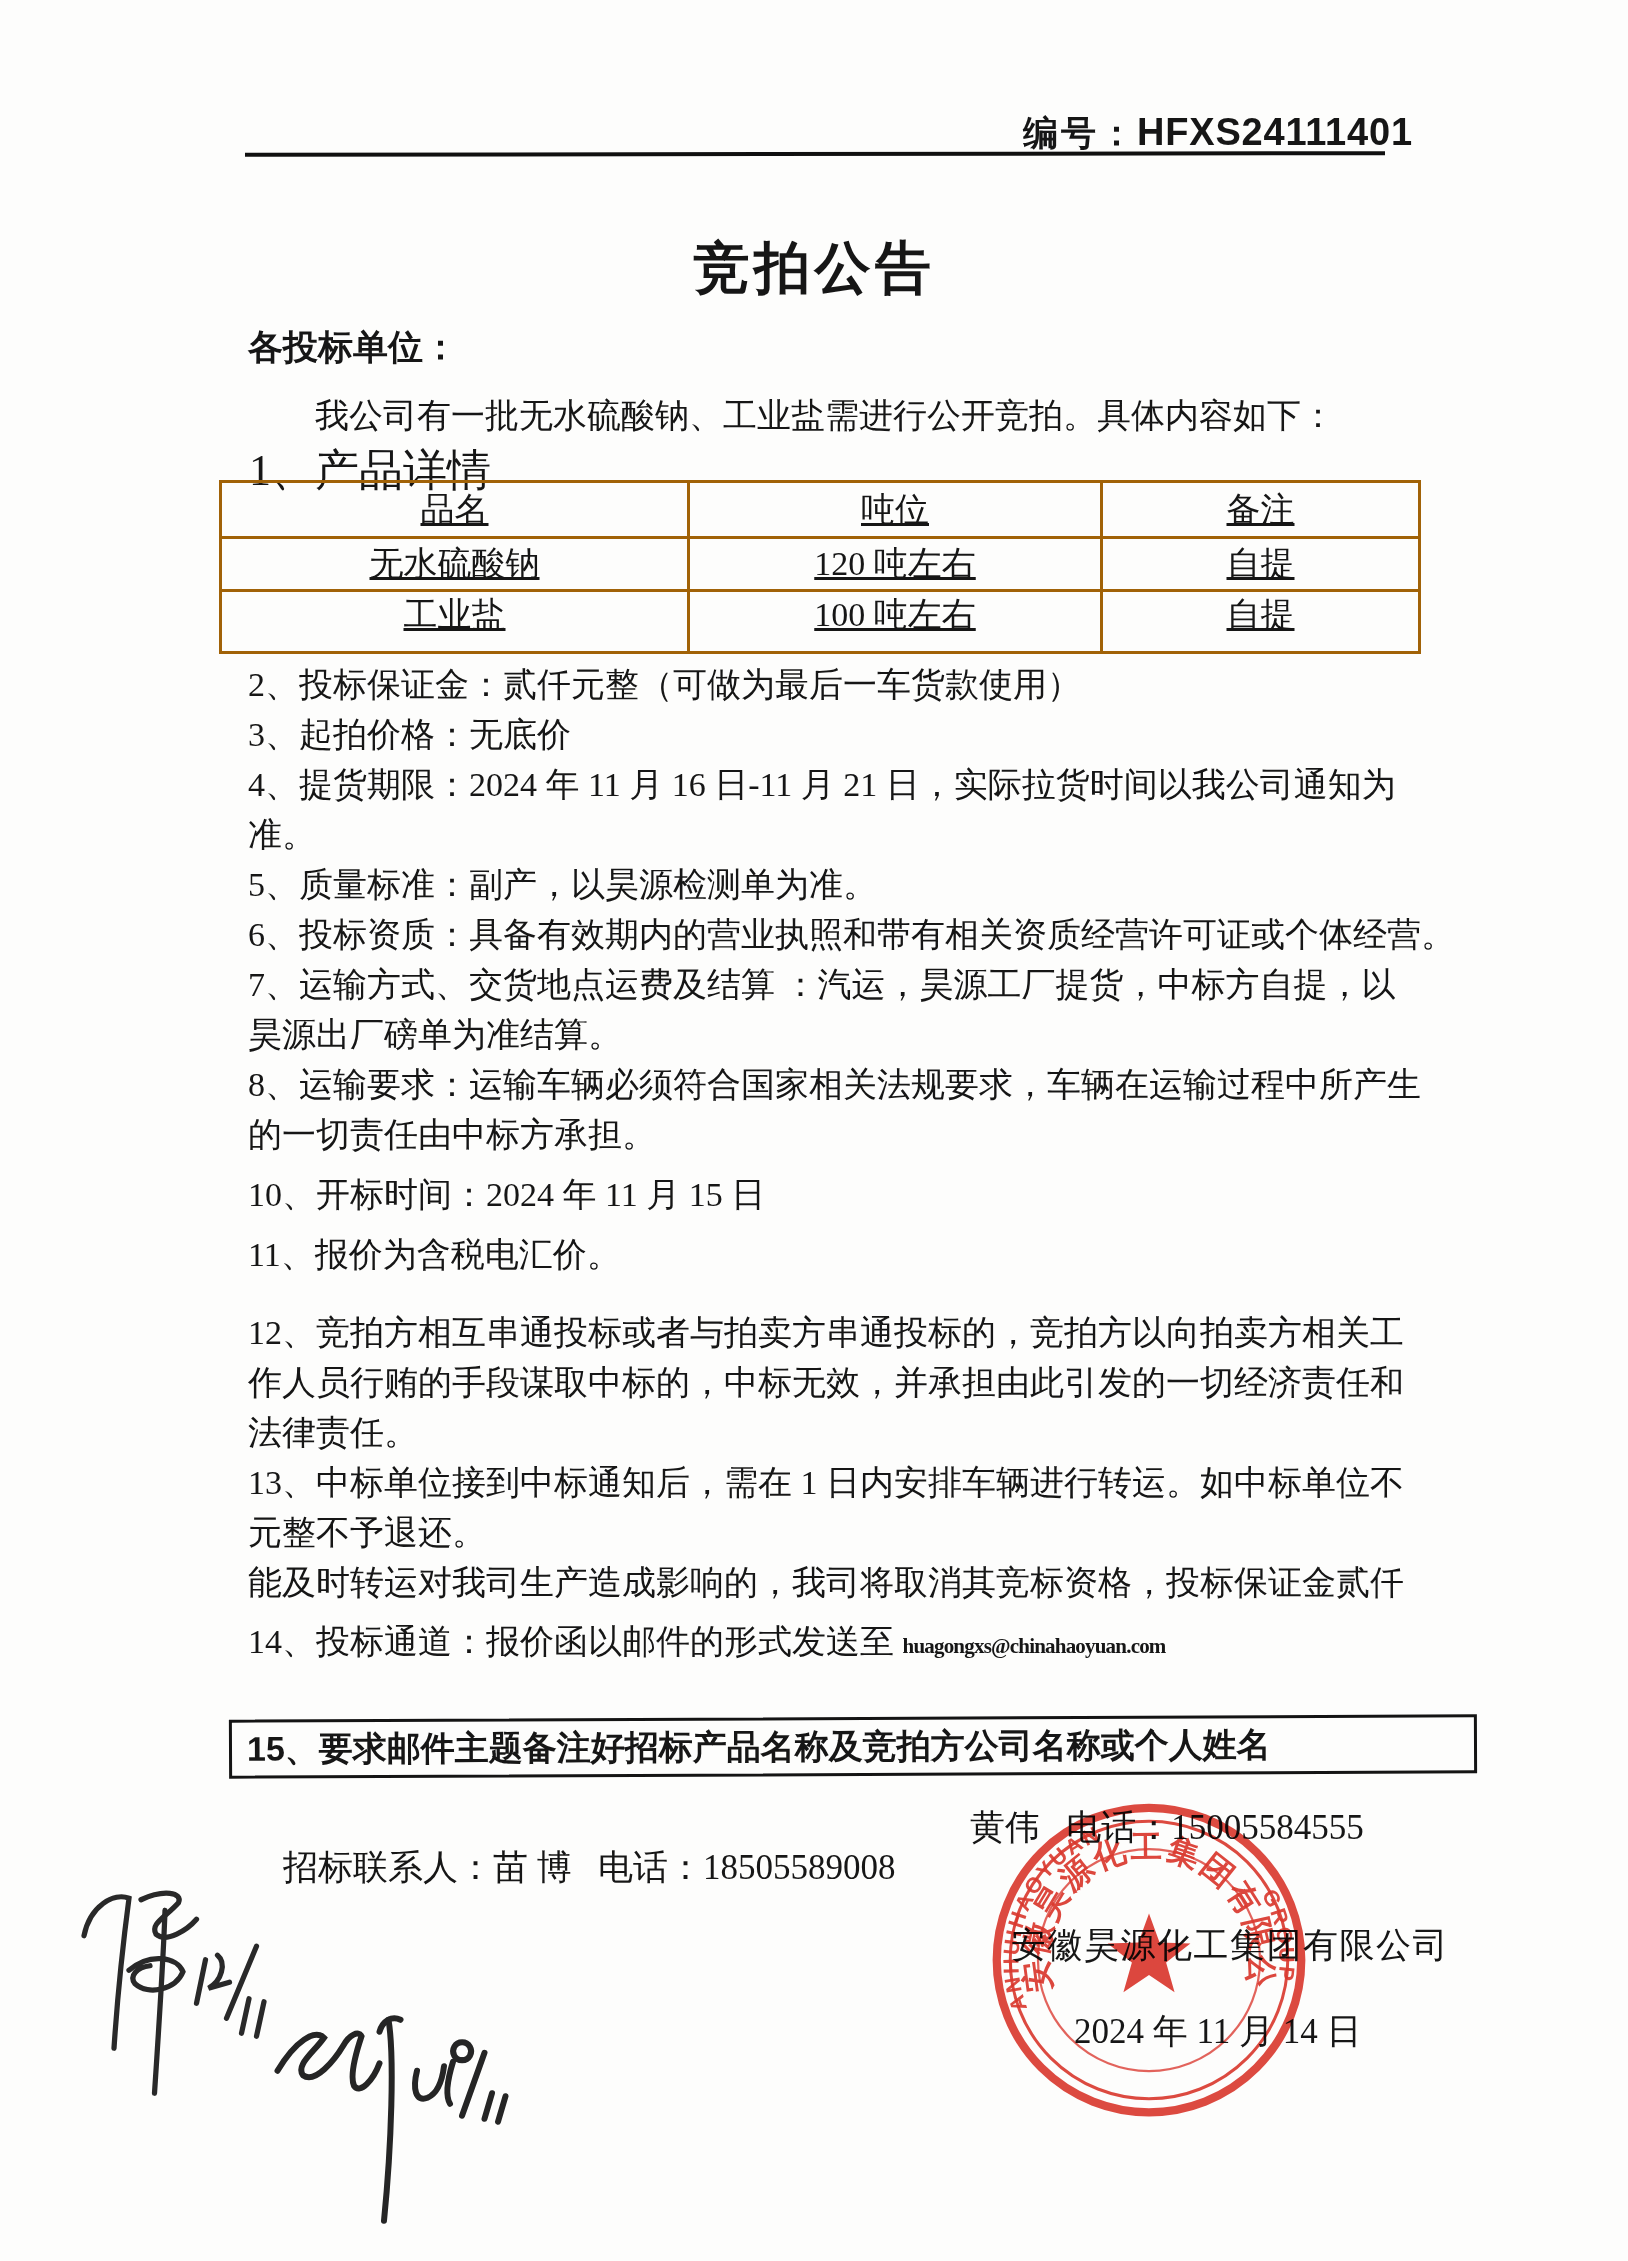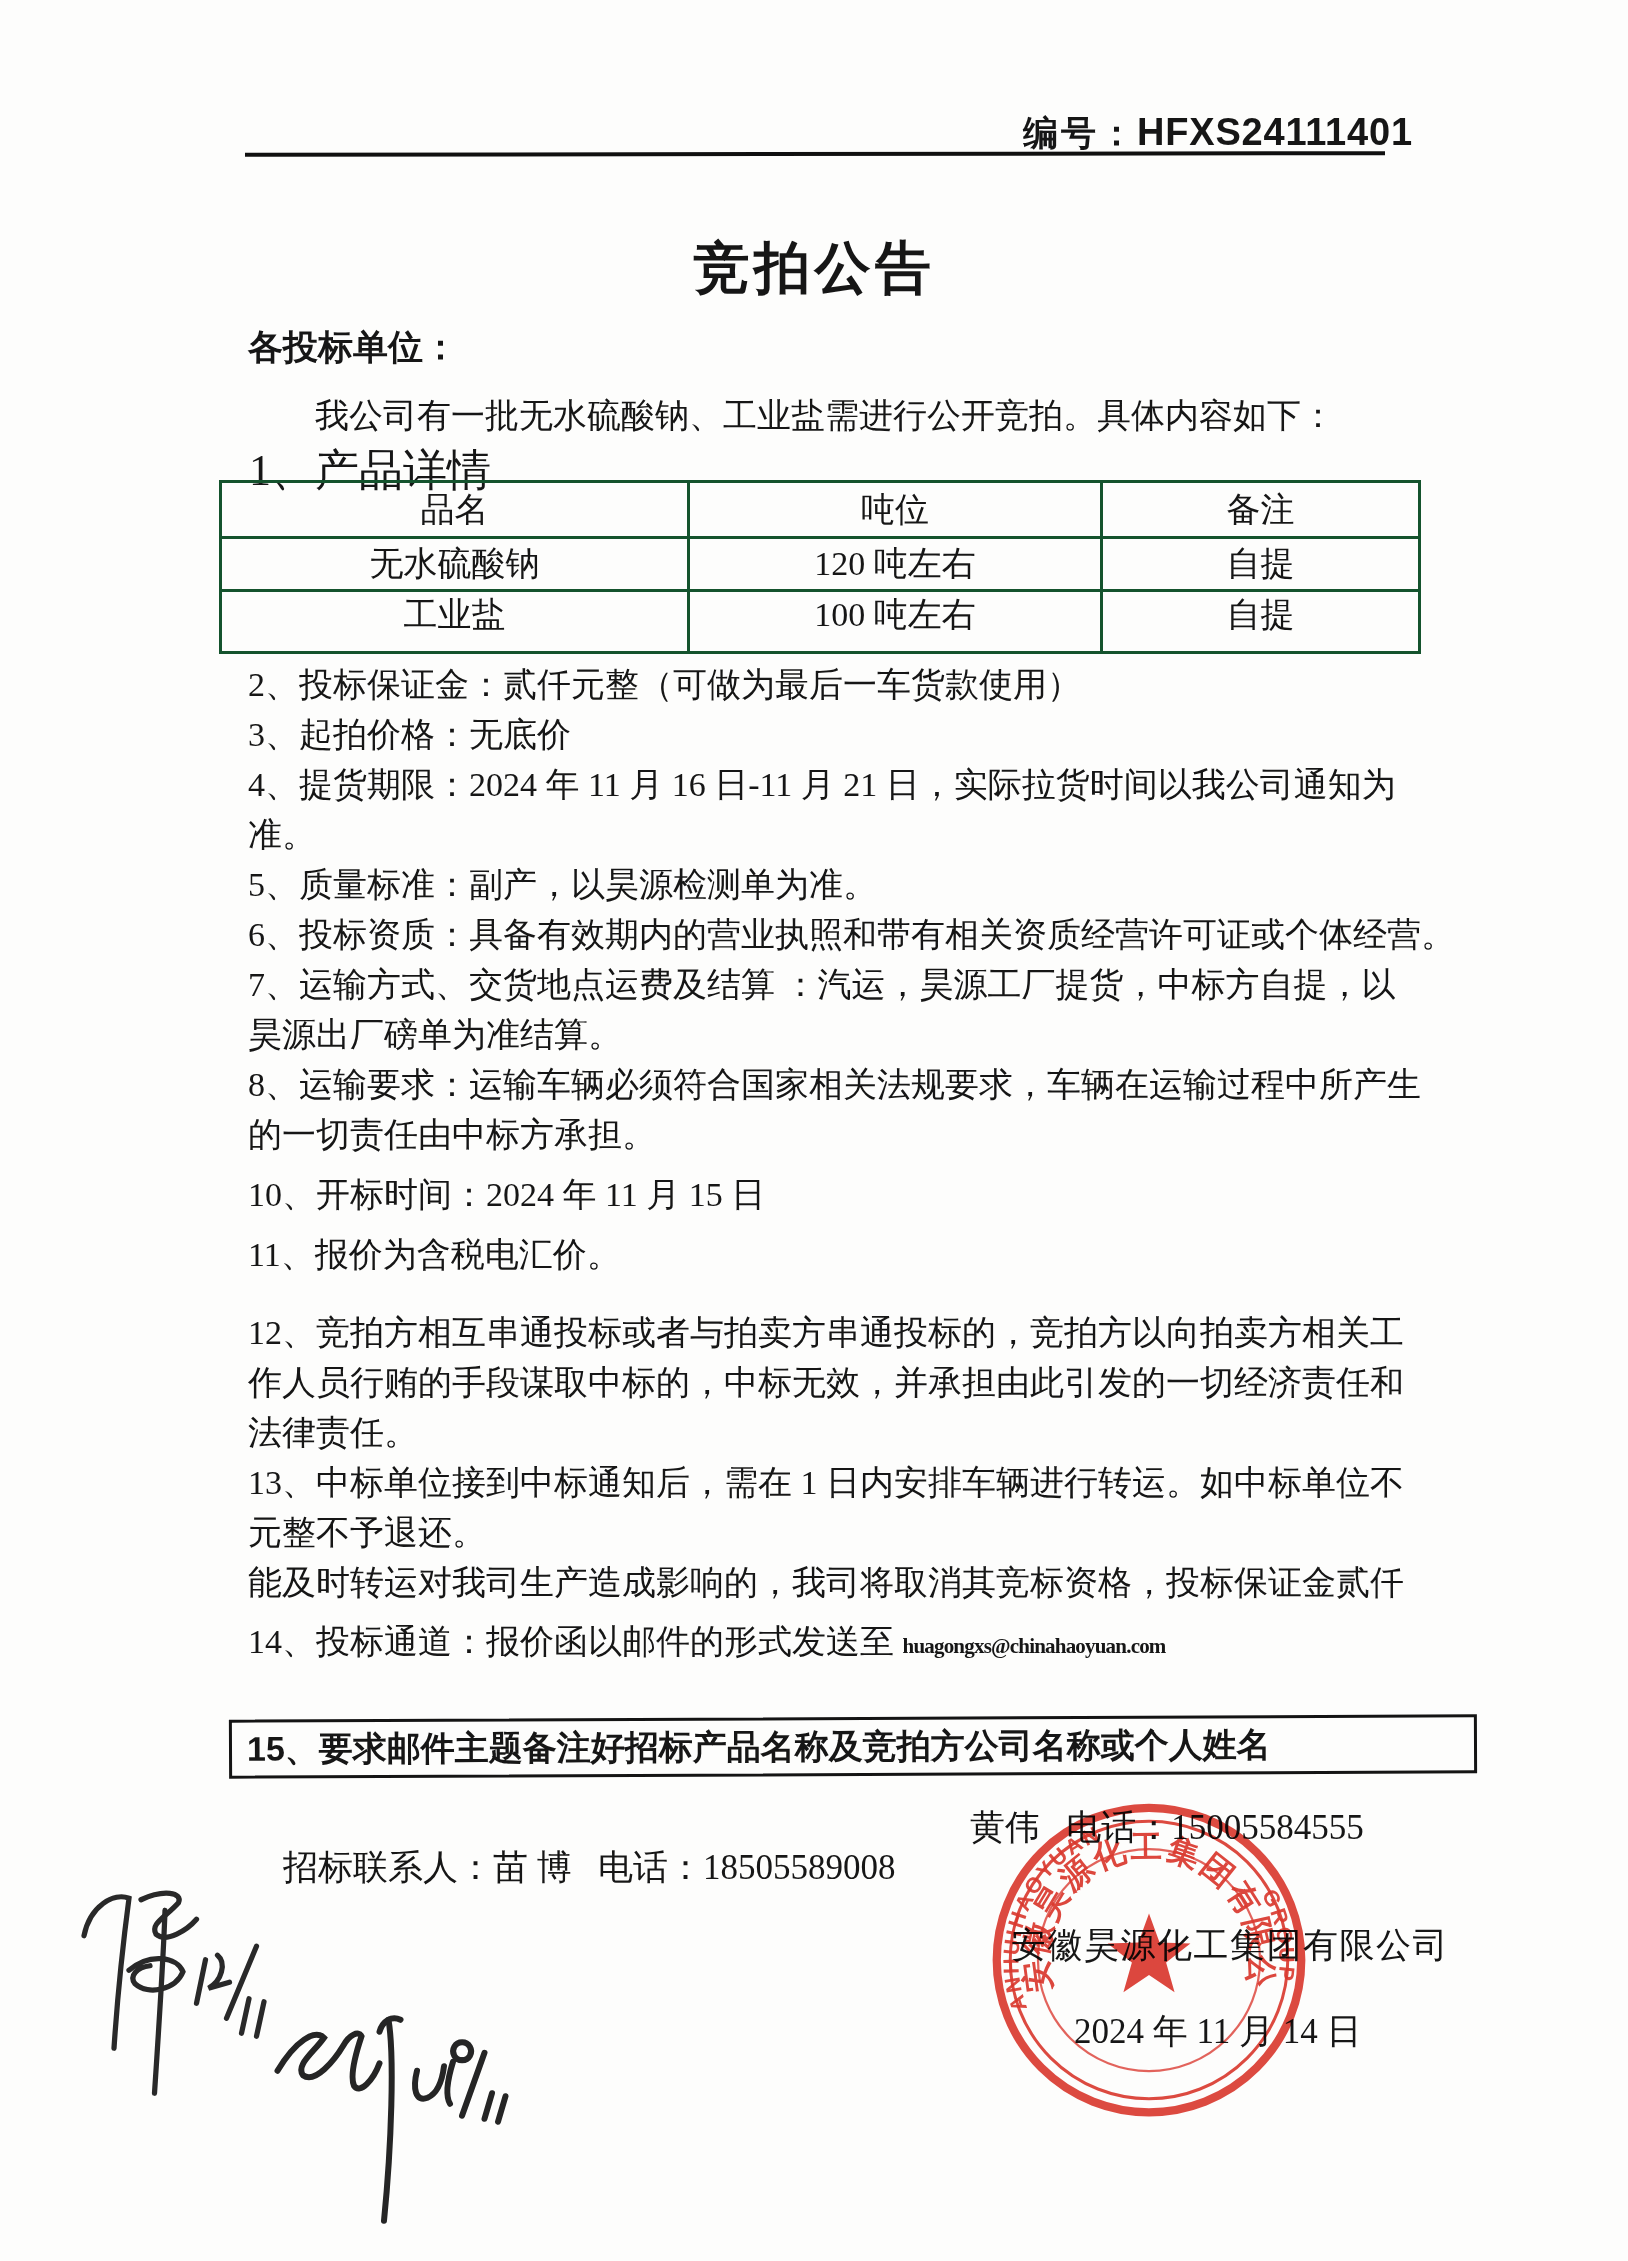--- a/index.html
+++ b/index.html
@@ -20,21 +20,21 @@
   
   .title{position:absolute;left:0;top:231px;width:100%;margin:0;text-align:center;
          font-family:"Liberation Sans",sans-serif;font-weight:bold;font-size:56px;letter-spacing:4.5px;}
   
   .salutation{position:absolute;left:248px;top:324px;font-size:35px;font-weight:bold;}
   .intro{position:absolute;left:315px;top:393px;font-size:34px;}
   .item1{position:absolute;left:249px;top:441px;font-size:44px;}
   
   table.products{position:absolute;left:219px;top:480px;border-collapse:collapse;table-layout:fixed;
                  font-size:34px;text-align:center;}
-  table.products td,table.products th{border:3px solid #14532d;font-weight:normal;padding:0;}
+  table.products td,table.products th{border:3px solid #a16207;font-weight:normal;padding:0;text-decoration:underline;}
   table.products .c1{width:465px;} table.products .c2{width:410px;} table.products .c3{width:315px;}
   table.products .hrow{height:56px;} table.products .r1{height:53px;} table.products .r2{height:62px;vertical-align:top;padding-top:7px;}
   
   .paras{position:absolute;left:248px;top:660px;width:1260px;}
   .ln{font-size:34px;line-height:50px;white-space:pre;}
   .g13{margin-top:9.8px;} .g18{margin-top:28px;}
   .email{font-family:Liberation Serif, serif;font-weight:bold;font-size:21px;letter-spacing:-0.8px;}
   
   .box15{position:absolute;left:229px;top:1717px;width:1248px;height:59px;
          border:3.8px solid #141414;display:flex;align-items:center;

